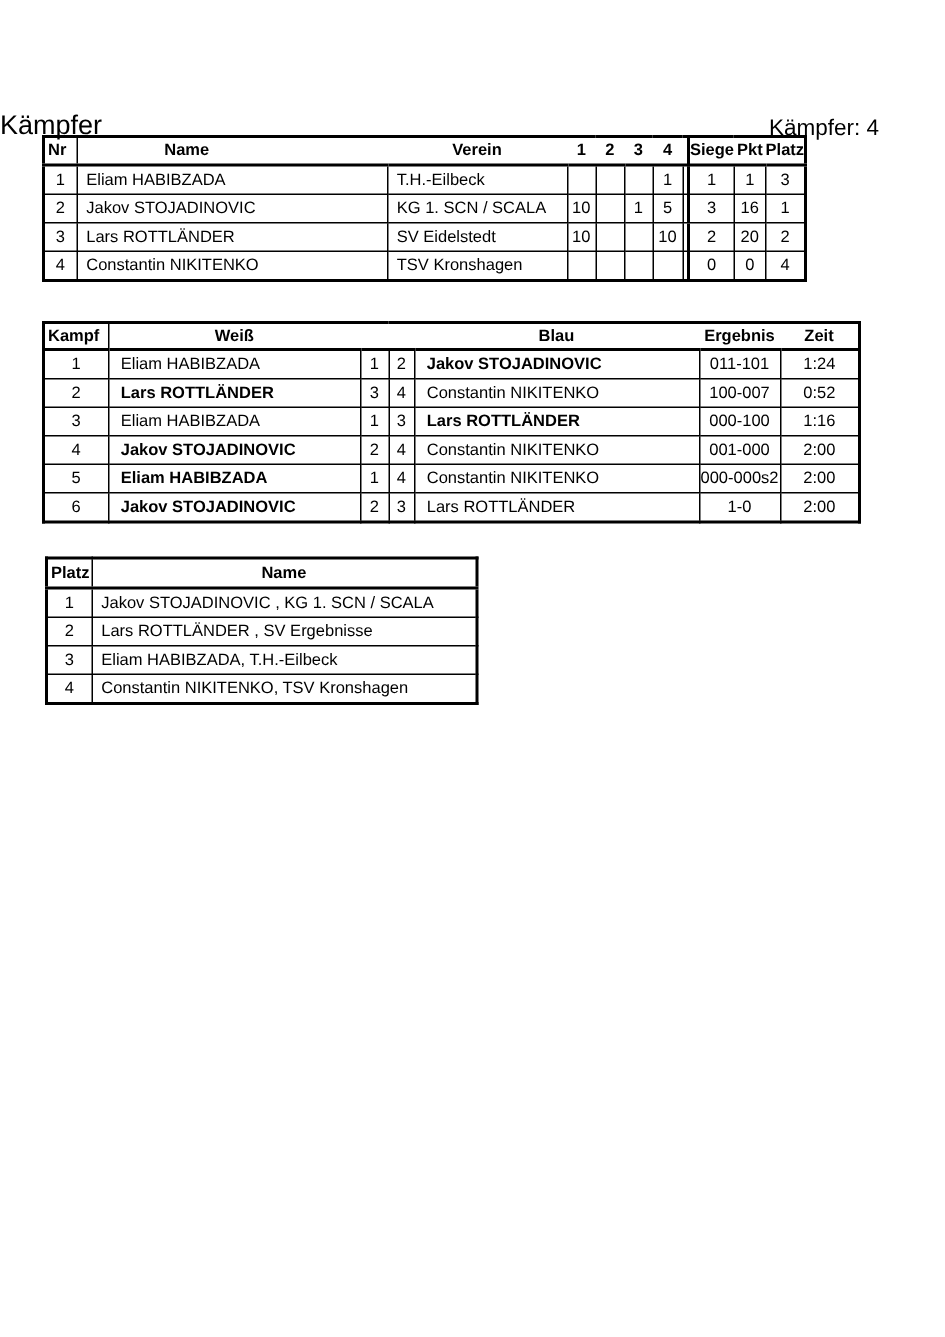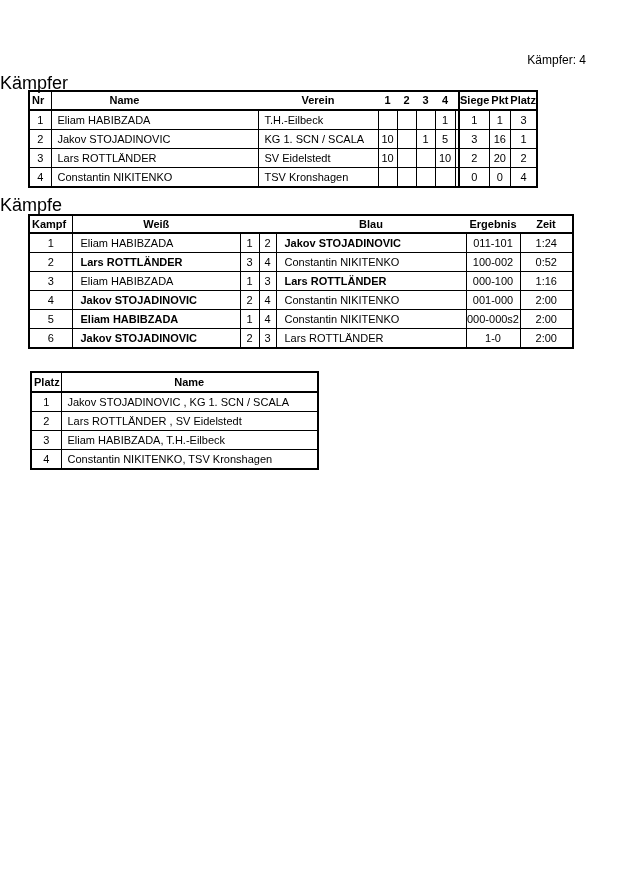--- a/index.html
+++ b/index.html
@@ -17,22 +17,22 @@
     white-space:pre;letter-spacing:0;
   }
   .section-heading{
     position:absolute;text-align:left;
     font-size:18px;font-weight:normal;
   }
   .h-kaempfer{top:73px;left:0;width:496px;}
   .h-kaempfe{top:195px;left:0;width:570px;}
   .h-ergebnisse{top:351px;left:0;width:346px;}
   .fighter-count{
-    position:absolute;top:53px;left:470px;width:116px;
-    text-align:right;font-size:12px;
+    position:absolute;top:77px;left:470px;width:116px;
+    text-align:right;font-size:15px;
   }
   table{
     position:absolute;
     border-collapse:collapse;table-layout:fixed;
     font-size:11px;color:#000;
     border:2px solid #000;
   }
   td,th{
     padding:0;height:18px;overflow:hidden;
     white-space:nowrap;vertical-align:middle;
@@ -142,21 +142,20 @@
         <td class="c"></td>
         <td class="c"></td>
         <td class="sp"></td>
         <td class="c">0</td>
         <td class="c">0</td>
         <td class="c">4</td>
       </tr>
     </tbody>
   </table>
 
-  <div class="section-heading h-kaempfe">Kämpfe</div>
 
   <table class="t2">
     <colgroup>
       <col style="width:43px">
         <col style="width:168px">
         <col style="width:19px">
         <col style="width:17px">
       <col style="width:190px">
         <col style="width:54px">
         <col style="width:53px">
@@ -181,21 +180,21 @@
         <td class="l2" style="font-weight: bold;">Jakov STOJADINOVIC</td>
         <td class="c">011-101</td>
         <td class="c">1:24</td>
       </tr>
       <tr>
         <td class="c">2</td>
         <td class="l2" style="font-weight: bold;">Lars ROTTLÄNDER</td>
         <td class="c">3</td>
         <td class="c">4</td>
         <td class="l2">Constantin NIKITENKO</td>
-        <td class="c">100-002</td>
+        <td class="c">100-007</td>
         <td class="c">0:52</td>
       </tr>
       <tr>
         <td class="c">3</td>
         <td class="l2">Eliam HABIBZADA</td>
         <td class="c">1</td>
         <td class="c">3</td>
         <td class="l2" style="font-weight: bold;">Lars ROTTLÄNDER</td>
         <td class="c">000-100</td>
         <td class="c">1:16</td>
@@ -242,21 +241,21 @@
         <th class="c">Name</th>
       </tr>
     </thead>
     <tbody>
       <tr>
         <td class="c">1</td>
         <td class="l">Jakov STOJADINOVIC , KG 1. SCN / SCALA</td>
       </tr>
       <tr>
         <td class="c">2</td>
-        <td class="l">Lars ROTTLÄNDER , SV Eidelstedt</td>
+        <td class="l">Lars ROTTLÄNDER , SV Ergebnisse</td>
       </tr>
       <tr>
         <td class="c">3</td>
         <td class="l">Eliam HABIBZADA, T.H.-Eilbeck</td>
       </tr>
       <tr>
         <td class="c">4</td>
         <td class="l">Constantin NIKITENKO, TSV Kronshagen</td>
       </tr>
     </tbody>

